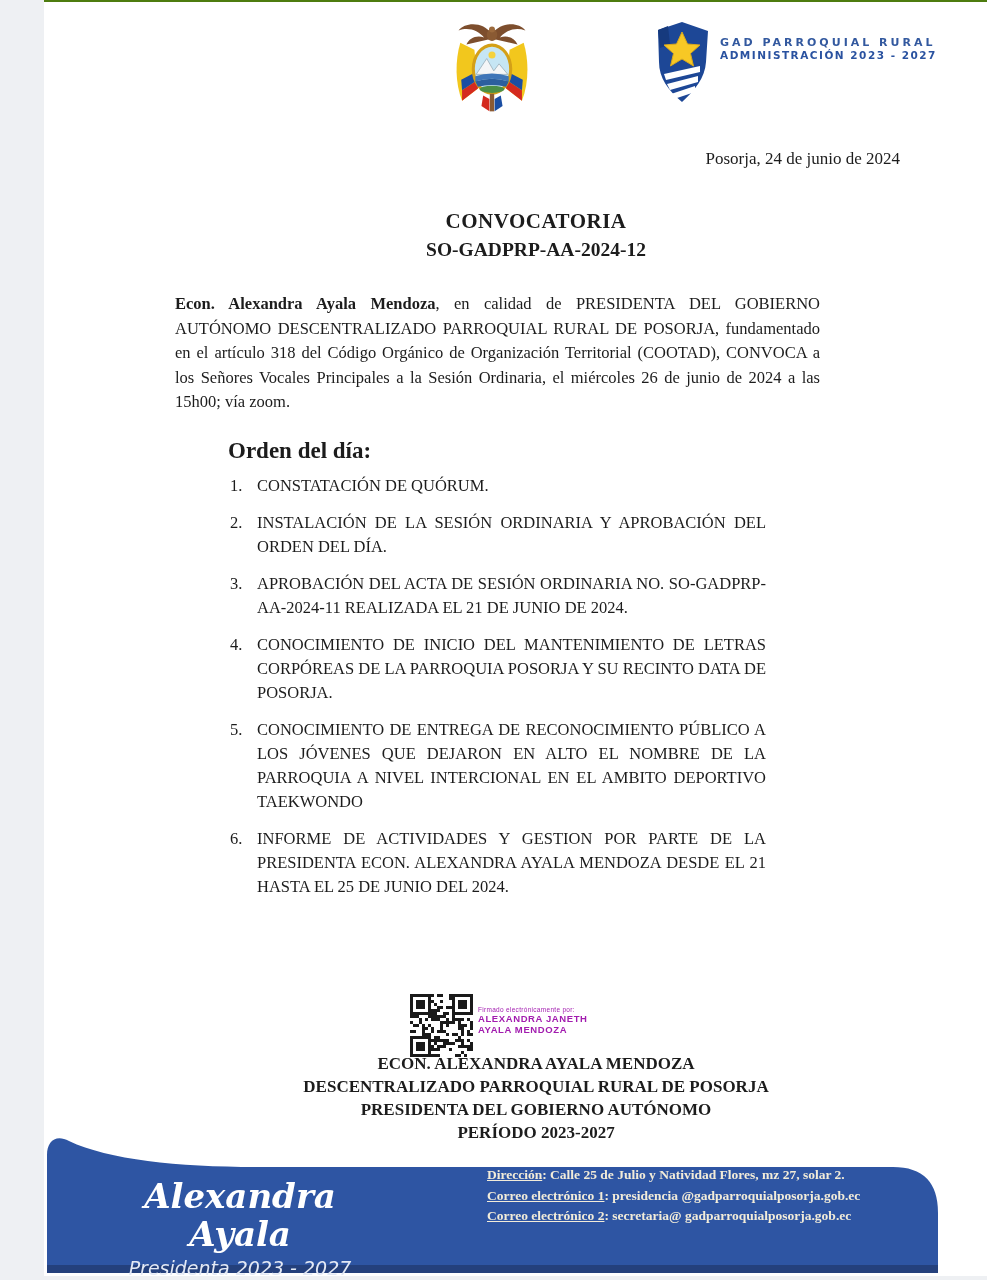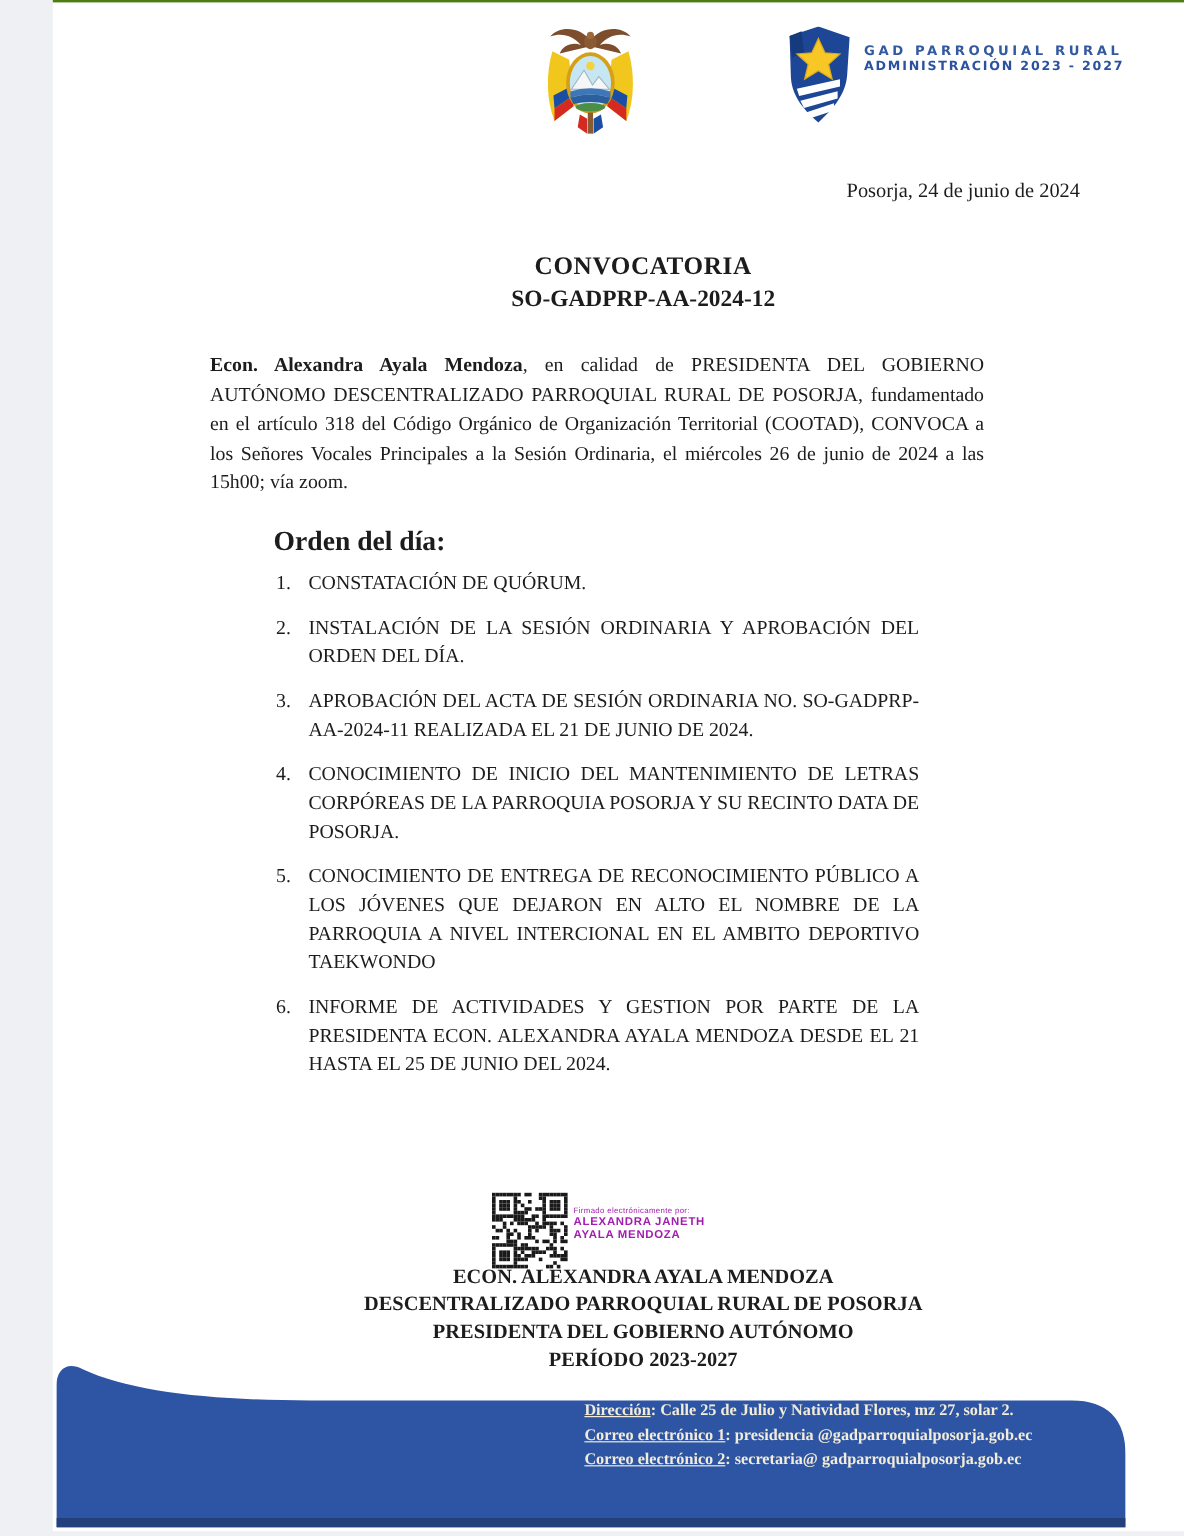--- a/index.html
+++ b/index.html
@@ -385,20 +385,25 @@
       <div>DESCENTRALIZADO PARROQUIAL RURAL DE POSORJA</div>
       <div>PRESIDENTA DEL GOBIERNO AUTÓNOMO</div>
       <div>PERÍODO 2023-2027</div>
     </div>
 
     <div class="footer">
       <svg class="band" viewBox="0 0 891 140" preserveAspectRatio="none">
         <path d="M0 140 L0 22 C0 8 9 1 22 8 C62 27 132 34 212 34 L846 34 Q891 34 891 80 L891 140 Z" fill="#2e55a3"></path>
         <path d="M0 140 L0 132 L891 132 L891 140 Z" fill="#24407c"></path>
       </svg>
+      <div class="footer-left">
+        <div class="footer-name">Alexandra Ayala</div>
+        <div class="footer-role">Presidenta 2023 - 2027</div>
+
+      </div>
       <div class="footer-contact">
         <div><span class="lbl">Dirección</span><span>: Calle 25 de Julio y Natividad Flores, mz 27, solar 2.</span></div>
         <div><span class="lbl">Correo electrónico 1</span><span>: presidencia @gadparroquialposorja.gob.ec</span></div>
         <div><span class="lbl">Correo electrónico 2</span><span>: secretaria@ gadparroquialposorja.gob.ec</span></div>
       </div>
     </div>
 
   </div>
 </div>
 

